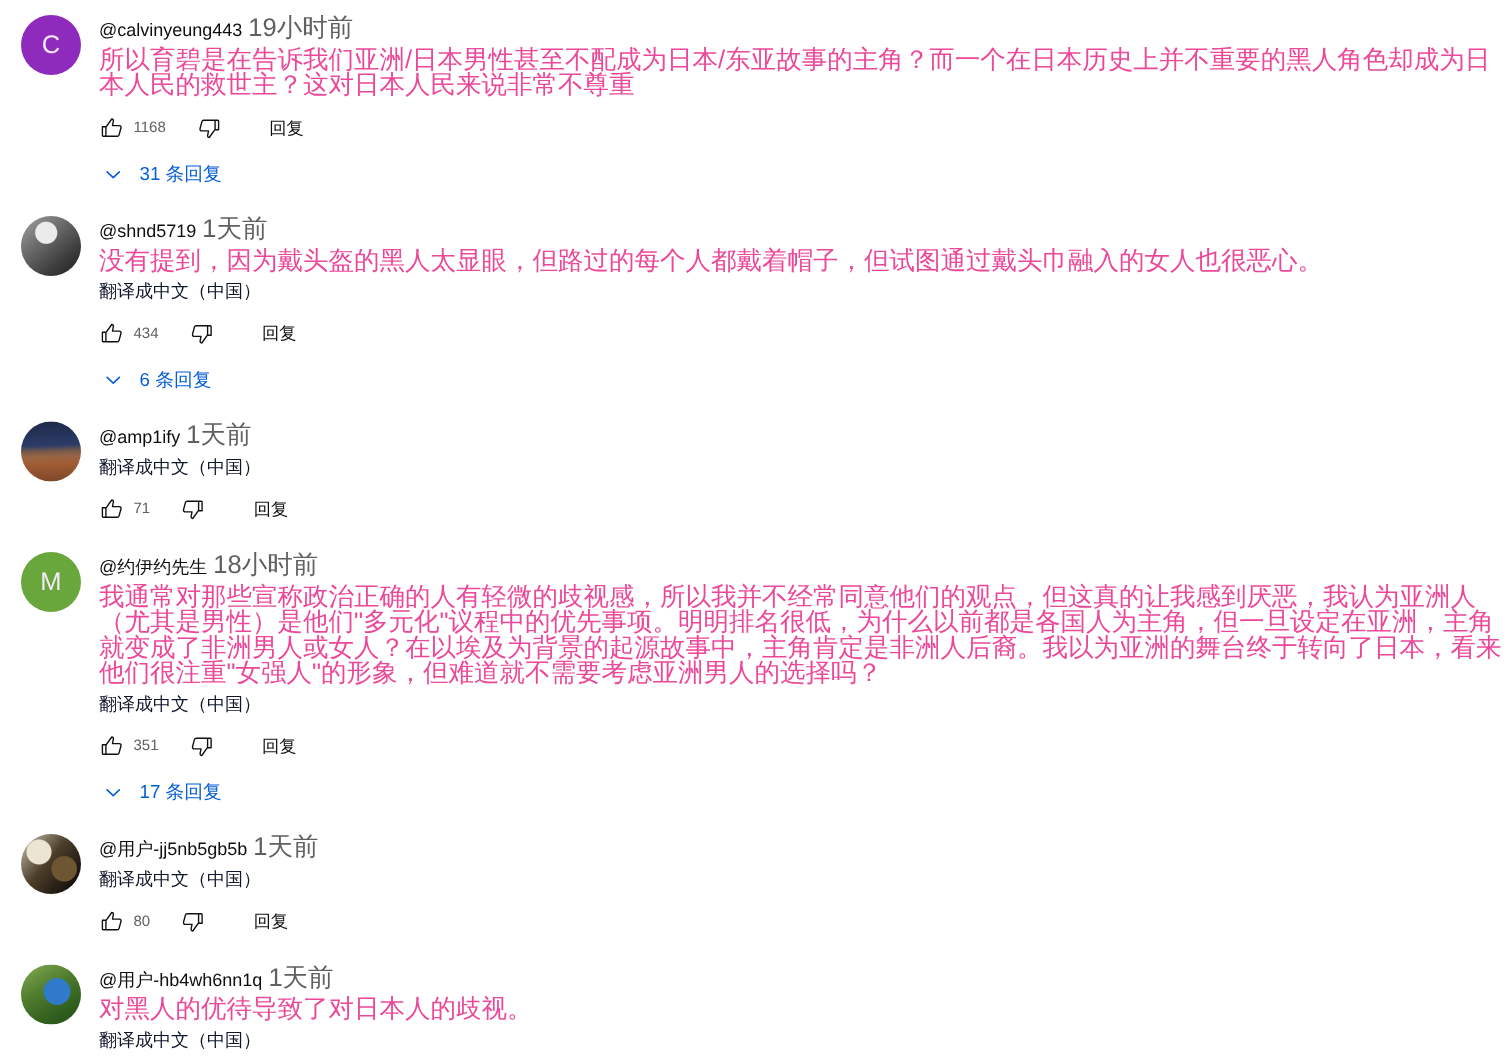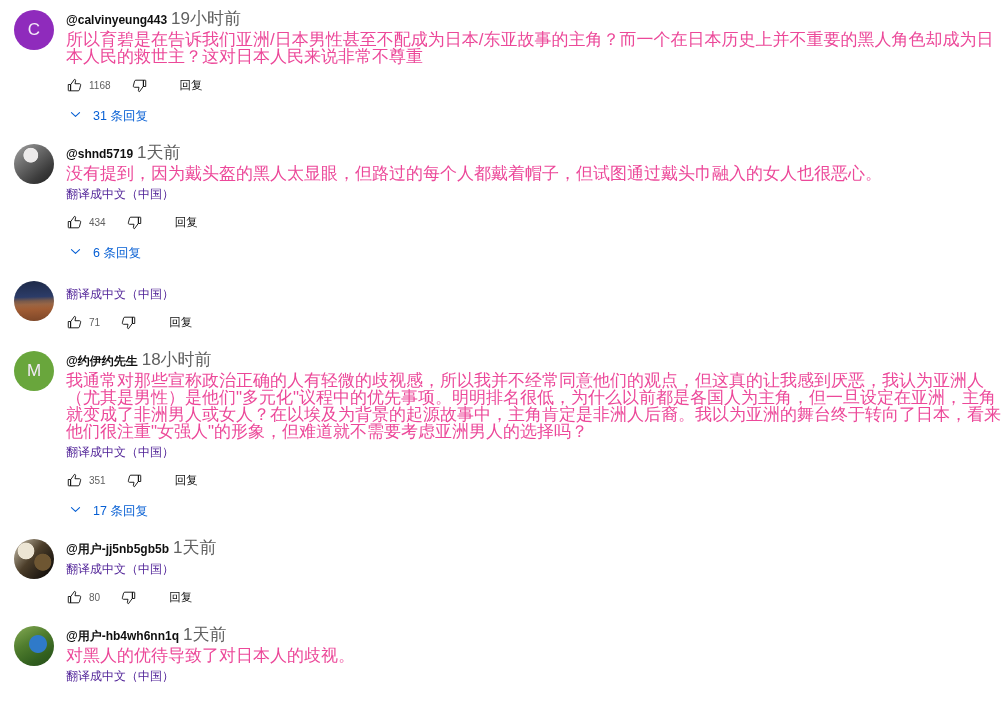--- a/index.html
+++ b/index.html
@@ -35,36 +35,36 @@
       radial-gradient(circle at 72% 58%, #6e5632 0 22%, rgba(0,0,0,0) 24%),
       linear-gradient(130deg,#cfc7b4 0%,#4c3e2a 45%,#17120d 85%);
   }
   .photo-nature {
     background:
       radial-gradient(circle at 60% 45%, #2f7ac9 0 26%, rgba(0,0,0,0) 29%),
       linear-gradient(150deg,#86ab55 0%,#507d2e 40%,#33611f 72%,#254c19 100%);
   }
   .comment-body { flex:1; min-width:0; padding-top:1px; }
   .comment-header { font-size:12px; line-height:16px; margin-bottom:3px; }
-  .author { font-weight:700; color:#0f0f0f; cursor:pointer; }
+  .author { font-weight:400; color:#0f0f0f; cursor:pointer; }
   .time { color:#606060; font-size:17px; margin-left:4px; cursor:pointer; }
   .comment-text { font-size:17px; line-height:17px; color:#ec4899; word-break:break-all; }
   .emoji-wrap { display:inline-block; vertical-align:-2px; margin-left:3px; }
-  .translate { font-size:12px; line-height:16px; color:#4c1d95; margin-top:4px; cursor:pointer; }
+  .translate { font-size:12px; line-height:16px; color:#0f172a; margin-top:4px; cursor:pointer; }
   .actions { display:flex; align-items:center; margin-top:10px; height:20px; }
   .icon-btn { background:none; border:none; padding:0; margin:0; cursor:pointer; display:flex; align-items:center; }
   .icon-btn svg { display:block; }
   .like-count { font-size:10px; color:#606060; margin-left:6px; }
   .dislike-btn { margin-left:20px; }
   .reply-btn {
     background:none; border:none; padding:0; cursor:pointer;
     font-family:inherit; font-size:11.5px; color:#0f0f0f; margin-left:32px;
   }
   .replies-toggle {
-    display:flex; margin-top:13px; cursor:pointer;
+    display:flex; align-items:center; margin-top:13px; cursor:pointer;
     background:none; border:none; padding:0 0 0 3px;
     color:#065fd4; font-size:12.5px; font-family:inherit;
   }
   .replies-toggle .chev { display:flex; margin-right:11px; }
   .replies-count { color:#065fd4; }
 </style>
 </head>
 <body>
 
 <div class="comments-list">
@@ -140,20 +140,23 @@
             <path d="M4.5 8.5 12 15.5 19.5 8.5" fill="none" stroke="#065fd4" stroke-width="2" stroke-linecap="round" stroke-linejoin="round"></path>
           </svg>
         </span>
         <span class="replies-count">6 条回复</span>
       </button>
     </div>
   </div>
     <div class="comment">
     <button class="avatar photo-sunset"></button>
     <div class="comment-body">
+      <div class="comment-header">
+        <span class="author">@amp1ify</span><span class="time">1天前</span>
+      </div>
       <div class="translate">翻译成中文（中国）</div>
       <div class="actions">
         <button class="icon-btn">
           <span>
             <svg width="17" height="17" viewBox="0 0 24 24">
               <path d="M3.2 10.6h3.3v8.9H3.9a.7.7 0 0 1-.7-.7zM6.5 10.9 12 3.3c.9 0 1.6.7 1.6 1.6l-.9 4.6h6.4c1.1 0 1.9 1 1.6 2l-1.8 6.7c-.2.7-.9 1.3-1.7 1.3H6.5z" fill="none" stroke="#0f0f0f" stroke-width="1.3" stroke-linejoin="round"></path>
             </svg>
           </span>
         </button>
         <span class="like-count">71</span>

